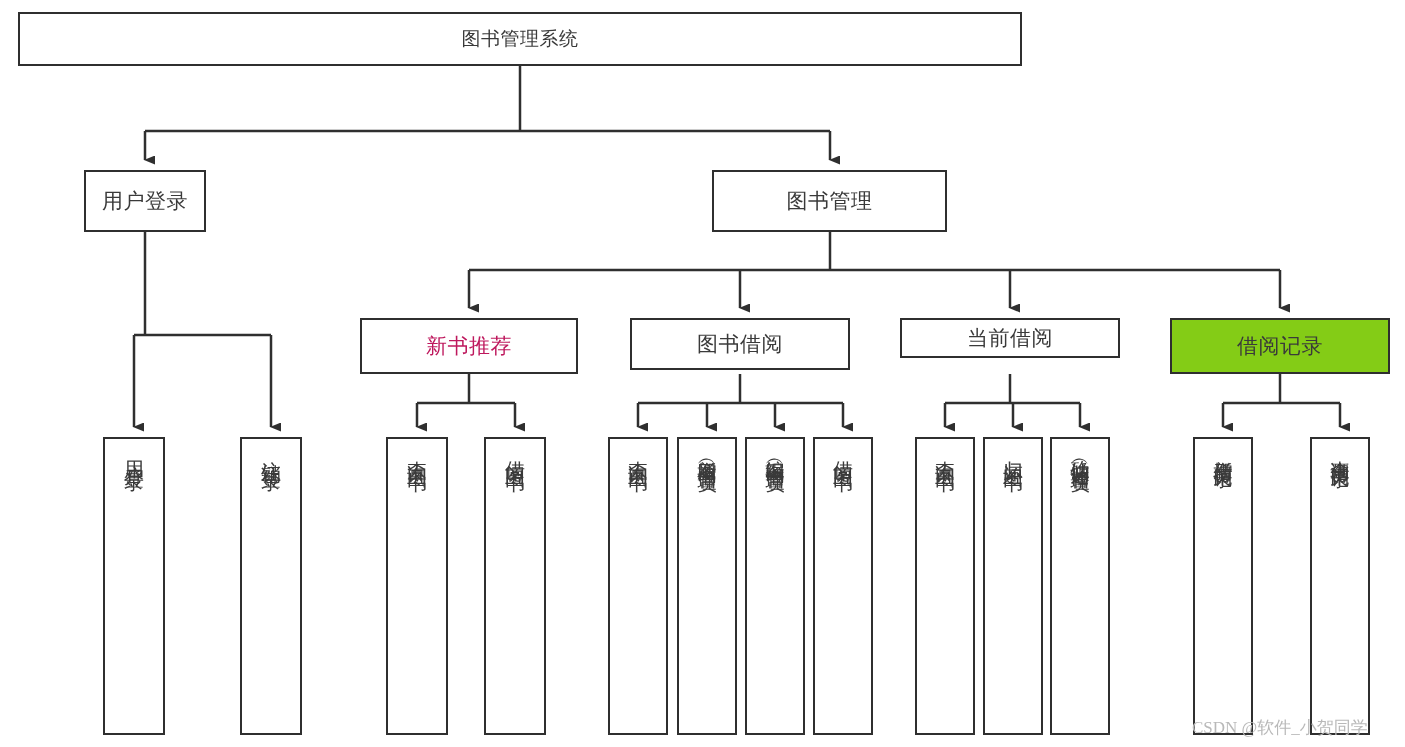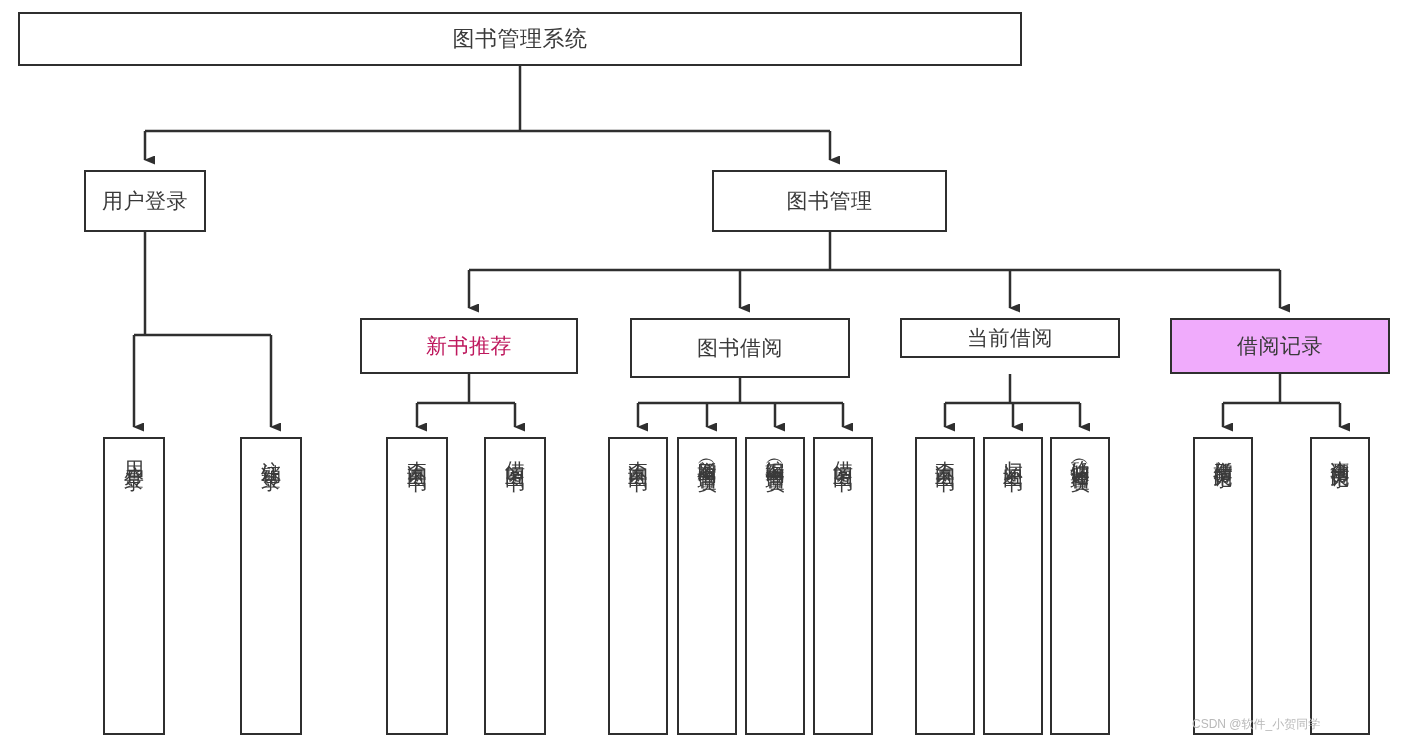--- a/index.html
+++ b/index.html
@@ -45,21 +45,21 @@
     color: #3a3a3a;
     line-height: 1.15;
     letter-spacing: 0.5px;
   }
   
   .node.horiz .node-label {
     font-size: 21px;
     white-space: nowrap;
   }
   .node.root .node-label {
-    font-size: 22px;
+    font-size: 19px;
   }
   
   .node.vert {
     align-items: flex-start;
     justify-content: center;
     padding-top: 6px;
   }
   .node.vert .node-label {
     writing-mode: vertical-rl;
     text-orientation: upright;
@@ -69,23 +69,23 @@
     white-space: nowrap;
     transform: none;
   }
   .node.vert.tall .node-label {
     font-size: 19px;
     letter-spacing: 2px;
   }
   .watermark {
     position: absolute;
     color: #b9b9b9;
-    font-size: 12px;
+    font-size: 17px;
     white-space: nowrap;
-    font-family: Liberation Sans, sans-serif;
+    font-family: Liberation Serif, serif;
   }
 </style>
 </head>
 <body style="background: rgb(255, 255, 255);">
 
 <div id="diagram-root">
 
   <svg class="svg-layer" viewBox="0 0 1405 747" width="1405" height="747" xmlns="http://www.w3.org/2000/svg">
     <defs>
       <marker id="arrowhead" markerWidth="9" markerHeight="11" refX="4.5" refY="10" orient="auto" markerUnits="userSpaceOnUse">
@@ -146,27 +146,27 @@
   <div class="node horiz" style="left: 84px; top: 170px; width: 122px; height: 62px; border-color: rgb(47, 47, 47); background: rgb(255, 255, 255);">
     <span class="node-label" style="color: rgb(58, 58, 58);">用户登录</span>
   </div>
   <div class="node horiz" style="left: 712px; top: 170px; width: 235px; height: 62px; border-color: rgb(47, 47, 47); background: rgb(255, 255, 255); justify-content: center;">
     <span class="node-label" style="color: rgb(58, 58, 58);">图书管理</span>
   </div>
 
   <div class="node horiz" style="left: 360px; top: 318px; width: 218px; height: 56px; border-color: rgb(47, 47, 47); background: rgb(255, 255, 255);">
     <span class="node-label" style="color: #be185d;">新书推荐</span>
   </div>
-  <div class="node horiz" style="left: 630px; top: 318px; width: 220px; height: 60px; border-color: rgb(47, 47, 47); background: rgb(255, 255, 255);">
+  <div class="node horiz" style="left: 630px; top: 318px; width: 220px; height: 52px; border-color: rgb(47, 47, 47); background: rgb(255, 255, 255);">
     <span class="node-label" style="color: rgb(58, 58, 58);">图书借阅</span>
   </div>
   <div class="node horiz" style="left: 900px; top: 318px; width: 220px; height: 40px; border-color: rgb(47, 47, 47); background: rgb(255, 255, 255);">
     <span class="node-label" style="color: rgb(58, 58, 58);">当前借阅</span>
   </div>
-  <div class="node horiz" style="left: 1170px; top: 318px; width: 220px; height: 56px; border-color: rgb(47, 47, 47); background: #f0abfc;">
+  <div class="node horiz" style="left: 1170px; top: 318px; width: 220px; height: 56px; border-color: rgb(47, 47, 47); background: #84cc16;">
     <span class="node-label" style="color: rgb(58, 58, 58);">借阅记录</span>
   </div>
 
   <div class="node vert" style="left: 103px; top: 437px; width: 62px; height: 298px; border-color: rgb(47, 47, 47); background: rgb(255, 255, 255);">
     <span class="node-label" style="color: rgb(58, 58, 58);">用户登录</span>
   </div>
   <div class="node vert" style="left: 240px; top: 437px; width: 62px; height: 298px; border-color: rgb(47, 47, 47); background: rgb(255, 255, 255);">
     <span class="node-label" style="color: rgb(58, 58, 58);">注销登录</span>
   </div>
   <div class="node vert" style="left: 386px; top: 437px; width: 62px; height: 298px; border-color: rgb(47, 47, 47); background: rgb(255, 255, 255);">

